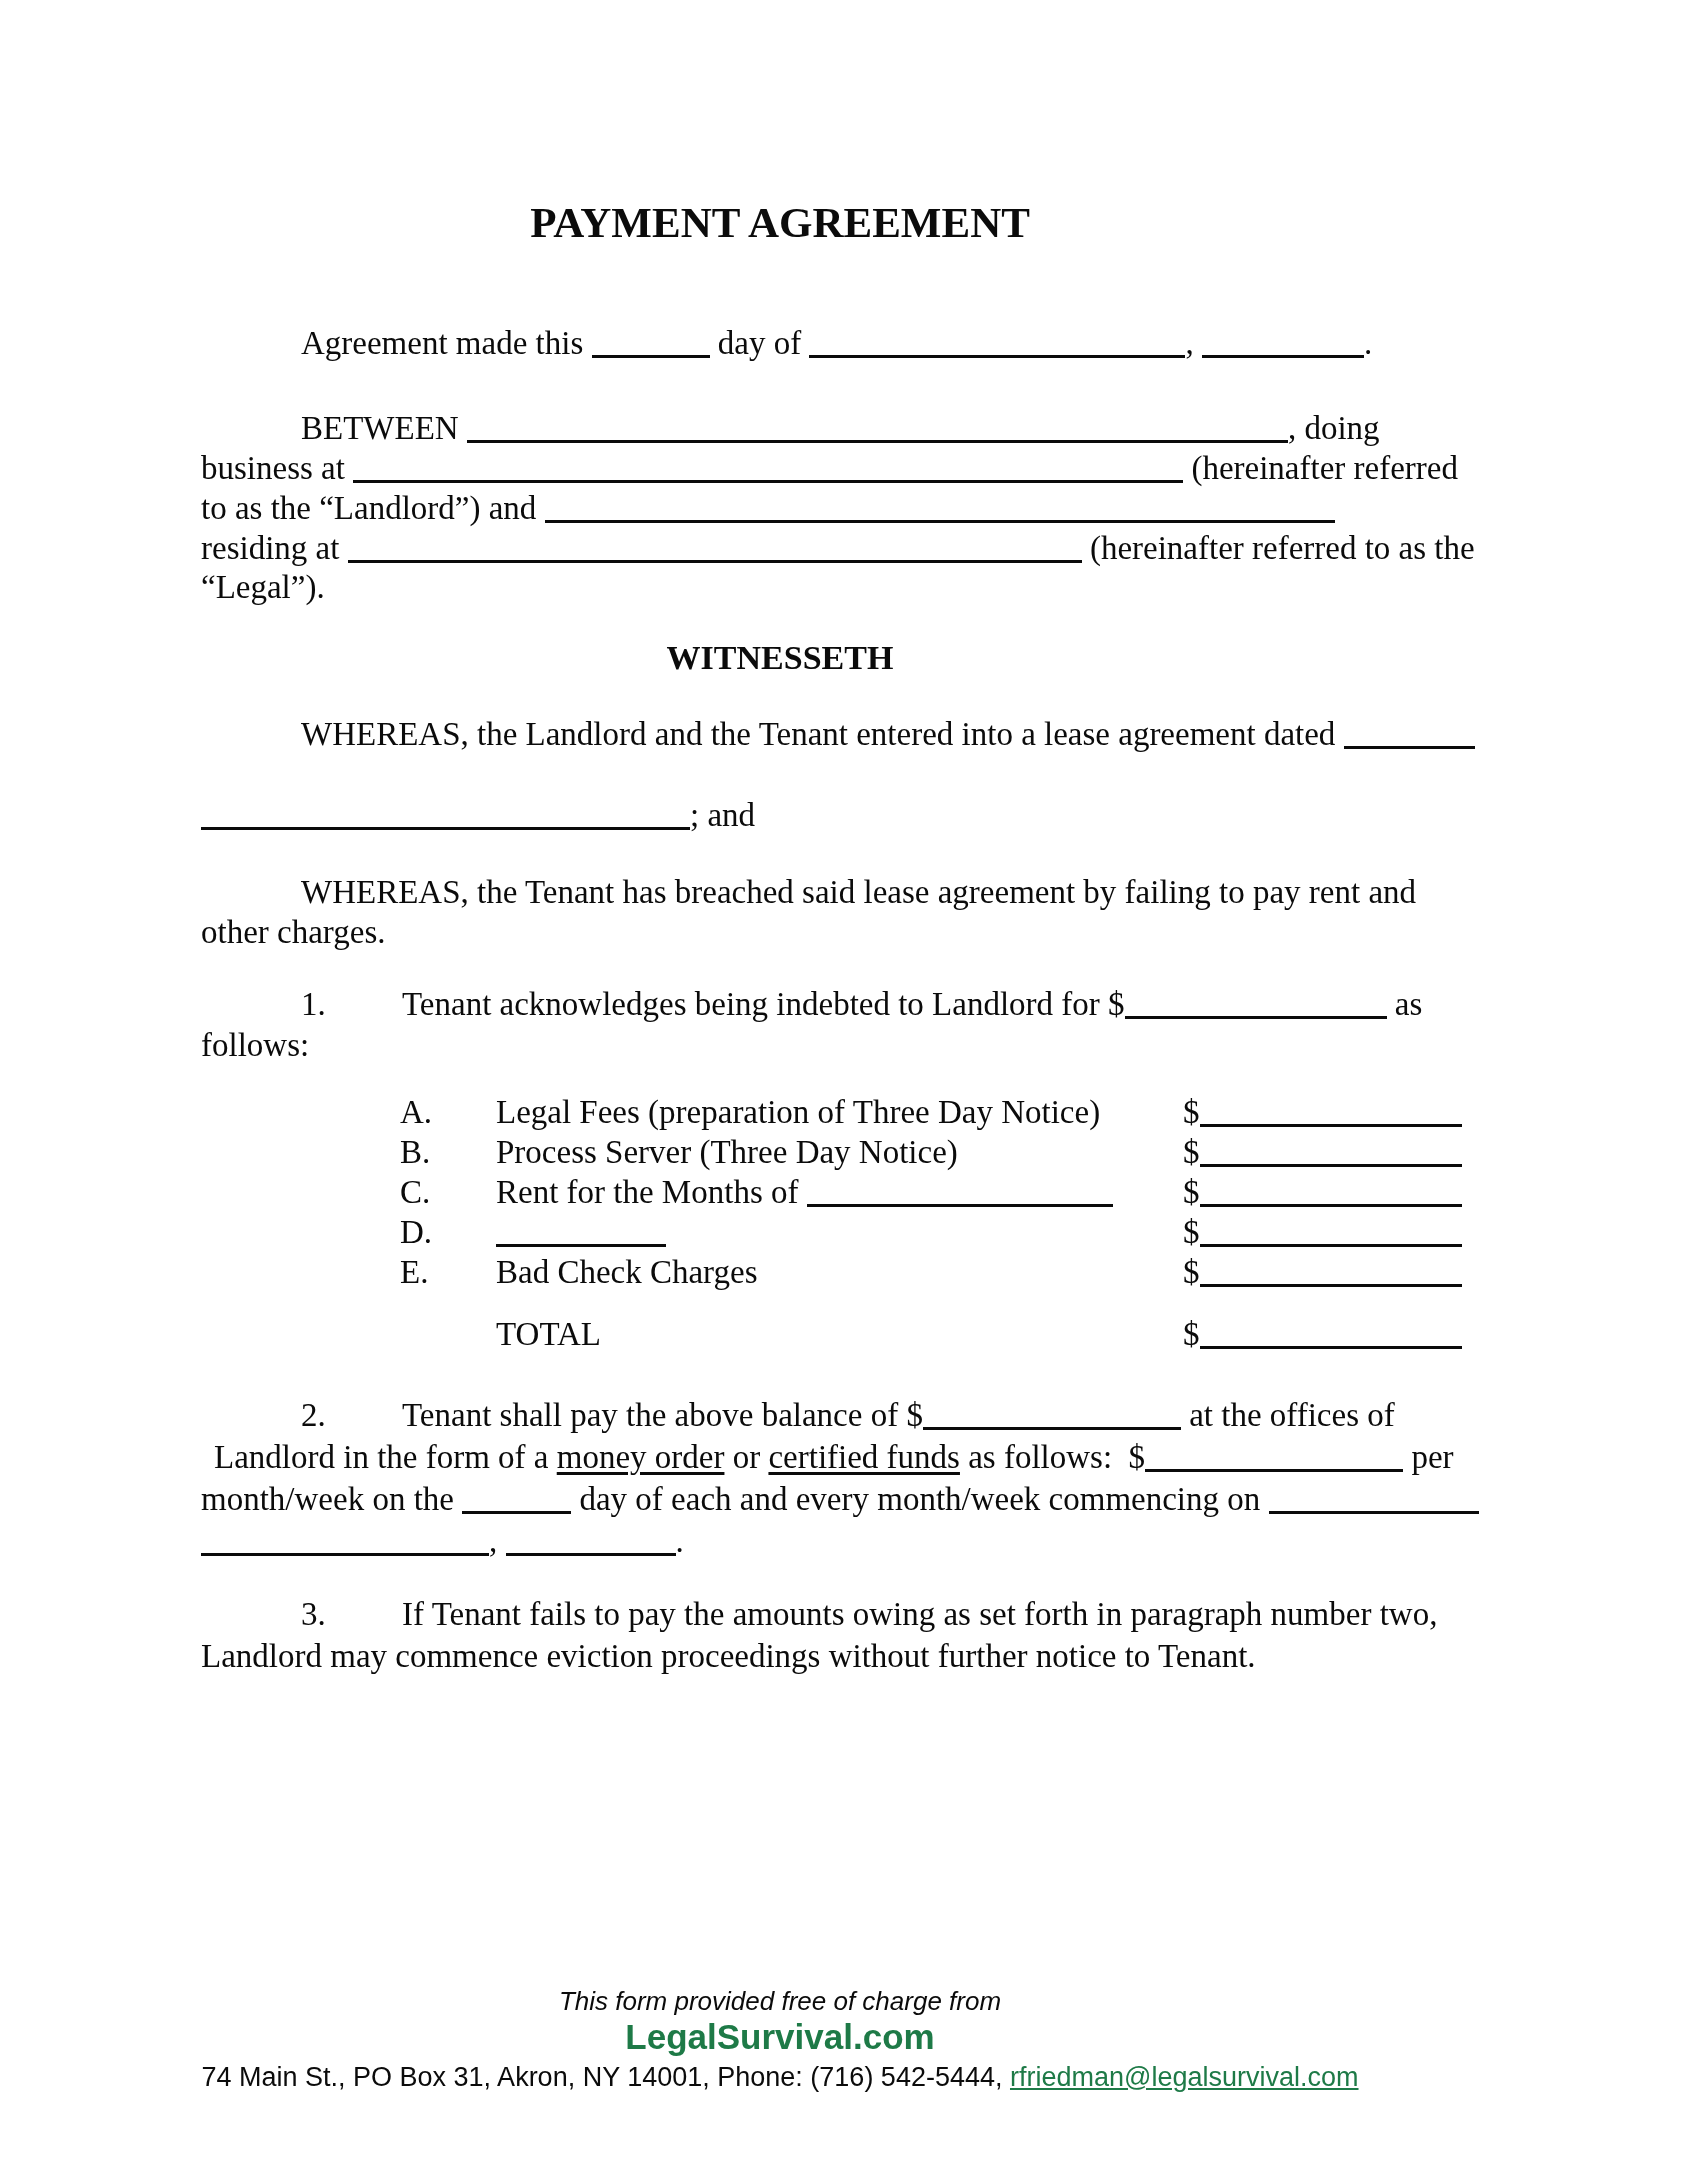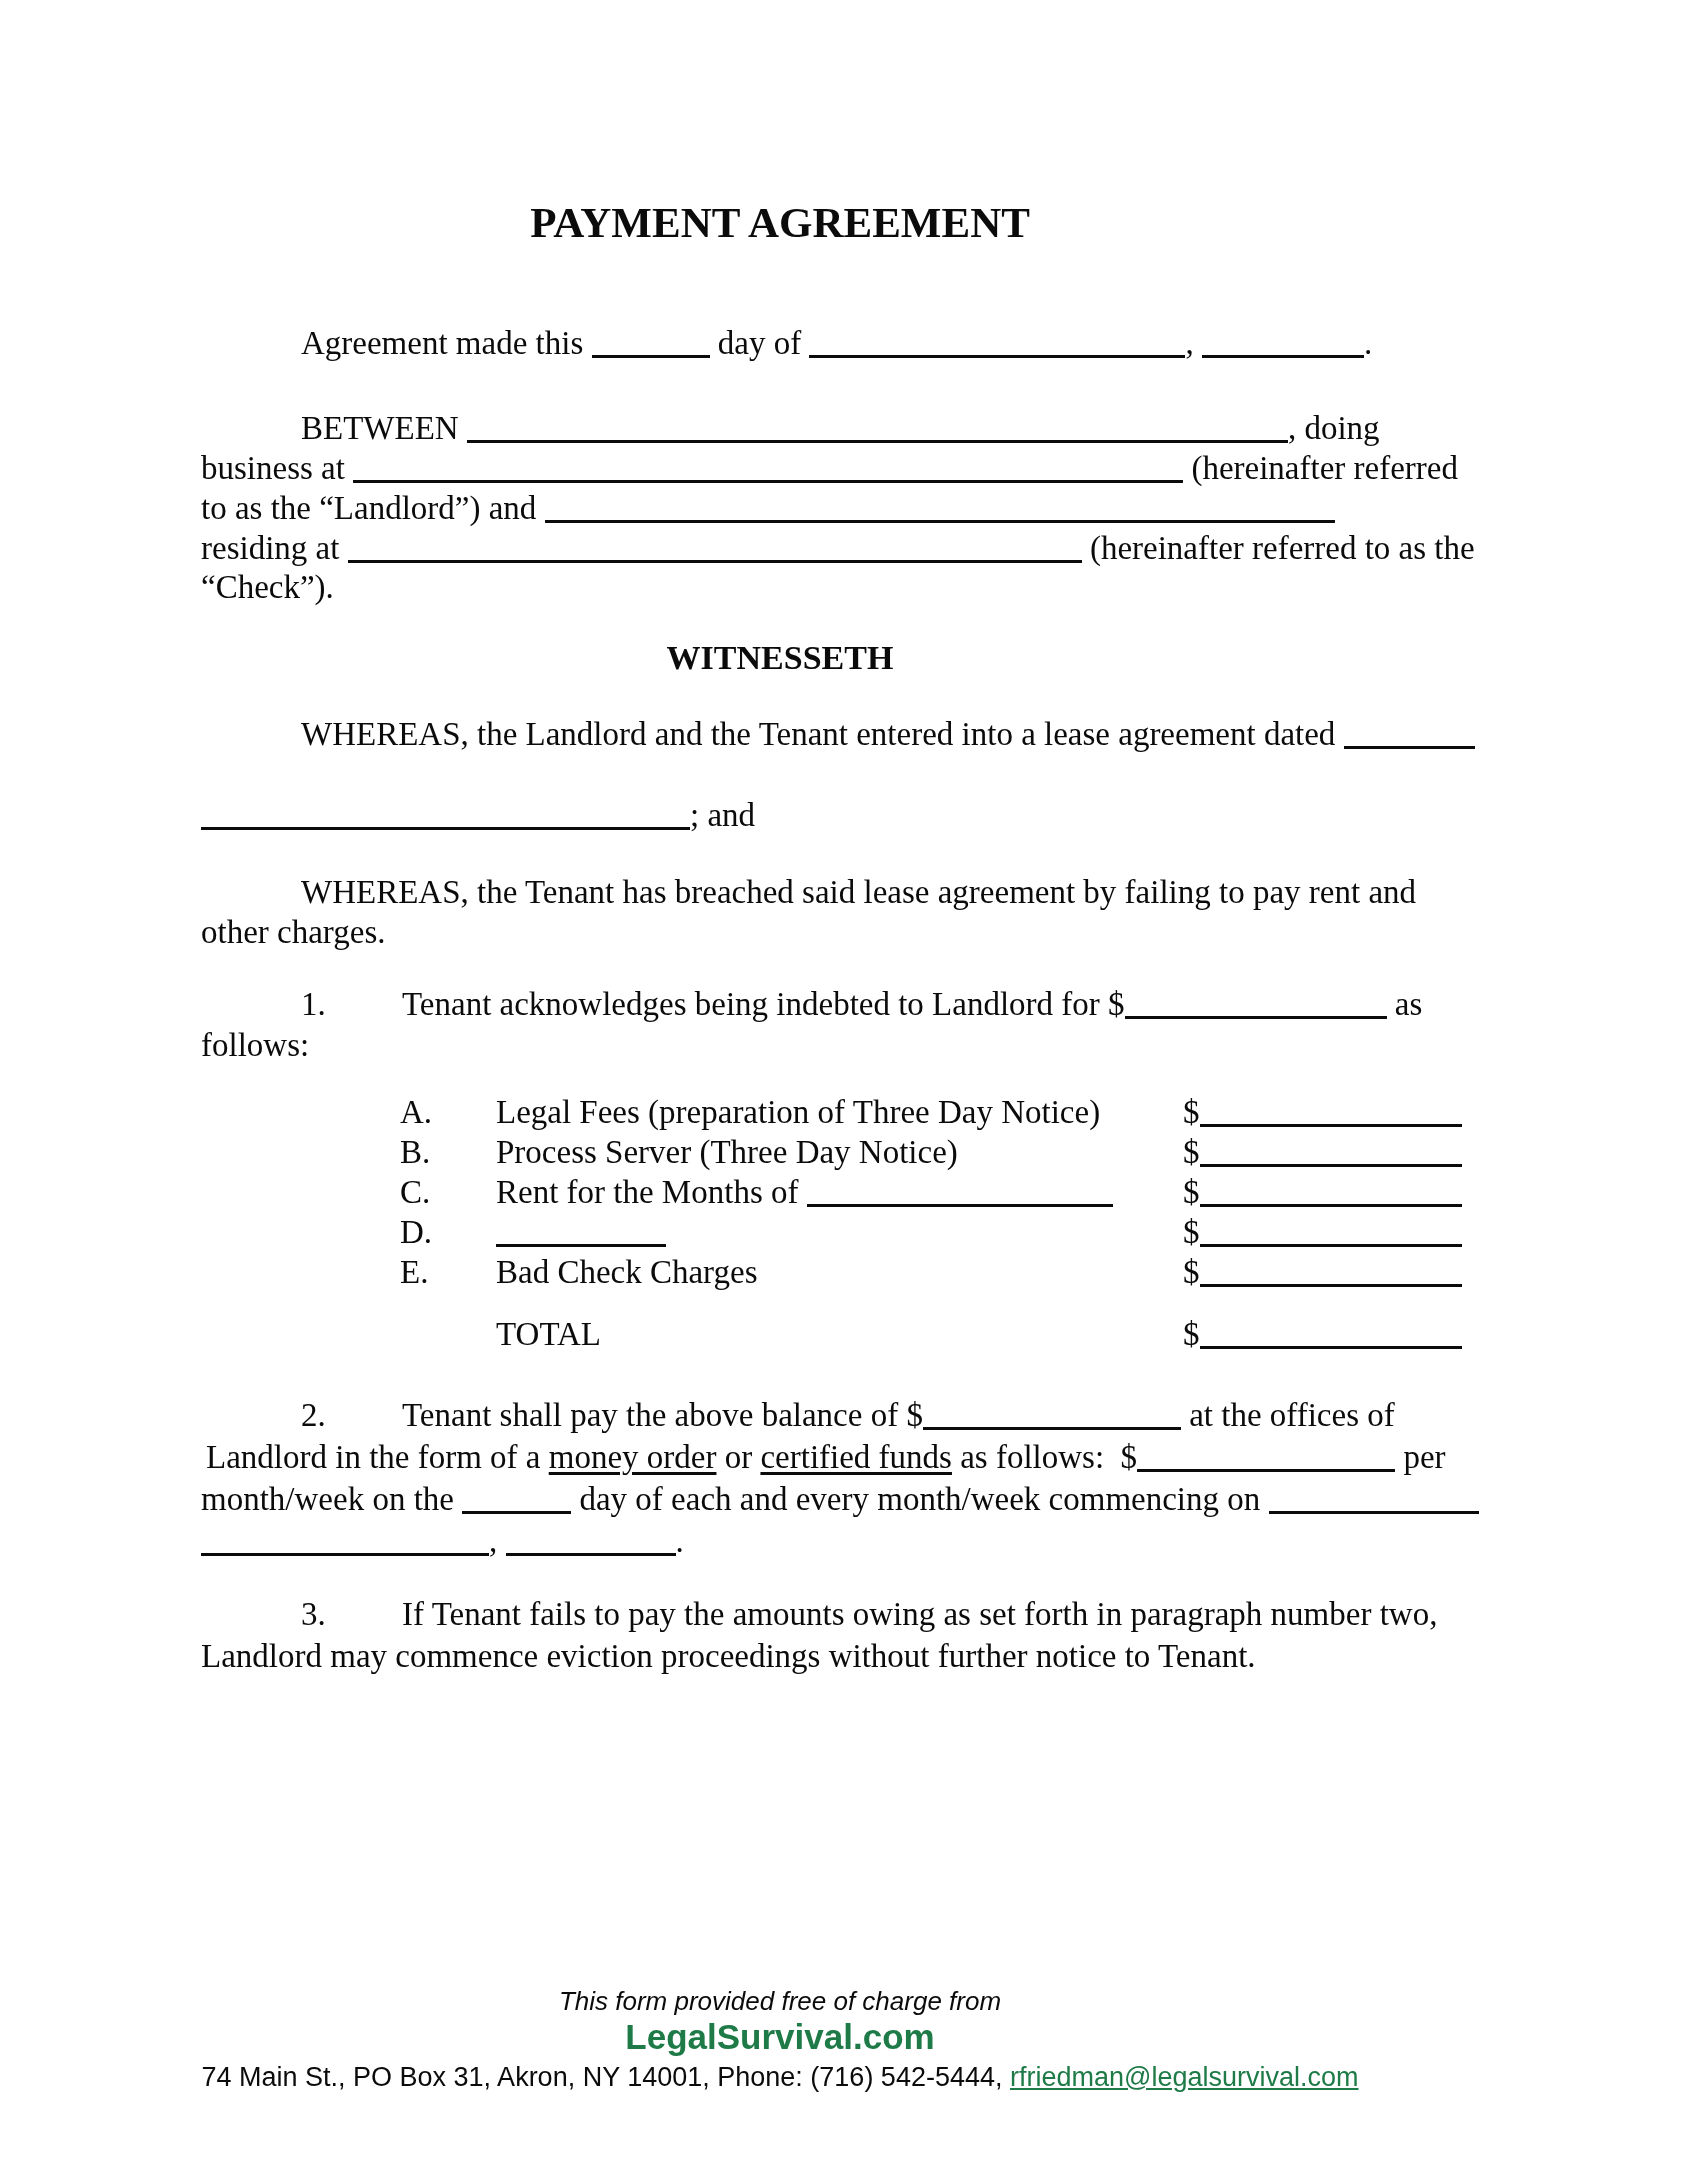--- a/index.html
+++ b/index.html
@@ -75,21 +75,21 @@
     <div class="line" style="top: 448px;">
       <span class="col abs" style="left: 201px;"><span class="run">business at </span><span class="blank" style="width: 830px;"></span><span class="run"> (hereinafter referred</span></span>
     </div>
     <div class="line" style="top: 488px;">
       <span class="col abs" style="left: 201px;"><span class="run">to as the “Landlord”) and </span><span class="blank" style="width: 790px;"></span></span>
     </div>
     <div class="line" style="top: 528px;">
       <span class="col abs" style="left: 201px;"><span class="run">residing at </span><span class="blank" style="width: 734px;"></span><span class="run"> (hereinafter referred to as the</span></span>
     </div>
     <div class="line" style="top: 567px;">
-      <span class="col abs" style="left: 201px;"><span class="run">“Check”).</span></span>
+      <span class="col abs" style="left: 201px;"><span class="run">“Legal”).</span></span>
     </div>
     <div class="line heading" style="top: 638px;"><span class="col"><span class="run">WITNESSETH</span></span></div>
     <div class="line" style="top: 714px;">
       <span class="col abs" style="left: 301px;"><span class="run">WHEREAS, the Landlord and the Tenant entered into a lease agreement dated </span><span class="blank" style="width: 131px;"></span></span>
     </div>
     <div class="line" style="top: 795px;">
       <span class="col abs" style="left: 201px;"><span class="blank" style="width: 489px;"></span><span class="run">; and</span></span>
     </div>
     <div class="line" style="top: 872px;">
       <span class="col abs" style="left: 301px;"><span class="run">WHEREAS, the Tenant has breached said lease agreement by failing to pay rent and</span></span>
@@ -131,21 +131,21 @@
     </div>
     <div class="line" style="top: 1314px;">
       <span class="col abs" style="left: 496px;"><span class="run">TOTAL</span></span>
       <span class="col abs" style="left: 1183px;"><span class="run">$</span><span class="blank" style="width: 262px;"></span></span>
     </div>
     <div class="line" style="top: 1395px;">
       <span class="col abs" style="left: 301px;"><span class="run">2.</span></span>
       <span class="col abs" style="left: 402px;"><span class="run">Tenant shall pay the above balance of $</span><span class="blank" style="width: 258px;"></span><span class="run"> at the offices of</span></span>
     </div>
     <div class="line" style="top: 1437px;">
-      <span class="col abs" style="left: 206px;"><span class="run">Landlord in the form of a </span><span class="run u">money order</span><span class="run"> or </span><span class="run u">certified funds</span><span class="run"> as follows:  $</span><span class="blank" style="width: 258px;"></span><span class="run"> per</span></span>
+      <span class="col abs" style="left: 214px;"><span class="run">Landlord in the form of a </span><span class="run u">money order</span><span class="run"> or </span><span class="run u">certified funds</span><span class="run"> as follows:  $</span><span class="blank" style="width: 258px;"></span><span class="run"> per</span></span>
     </div>
     <div class="line" style="top: 1479px;">
       <span class="col abs" style="left: 201px;"><span class="run">month/week on the </span><span class="blank" style="width: 109px;"></span><span class="run"> day of each and every month/week commencing on </span><span class="blank" style="width: 210px;"></span></span>
     </div>
     <div class="line" style="top: 1521px;">
       <span class="col abs" style="left: 201px;"><span class="blank" style="width: 288px;"></span><span class="run">, </span><span class="blank" style="width: 170px;"></span><span class="run">.</span></span>
     </div>
     <div class="line" style="top: 1594px;">
       <span class="col abs" style="left: 301px;"><span class="run">3.</span></span>
       <span class="col abs" style="left: 402px;"><span class="run">If Tenant fails to pay the amounts owing as set forth in paragraph number two,</span></span>

